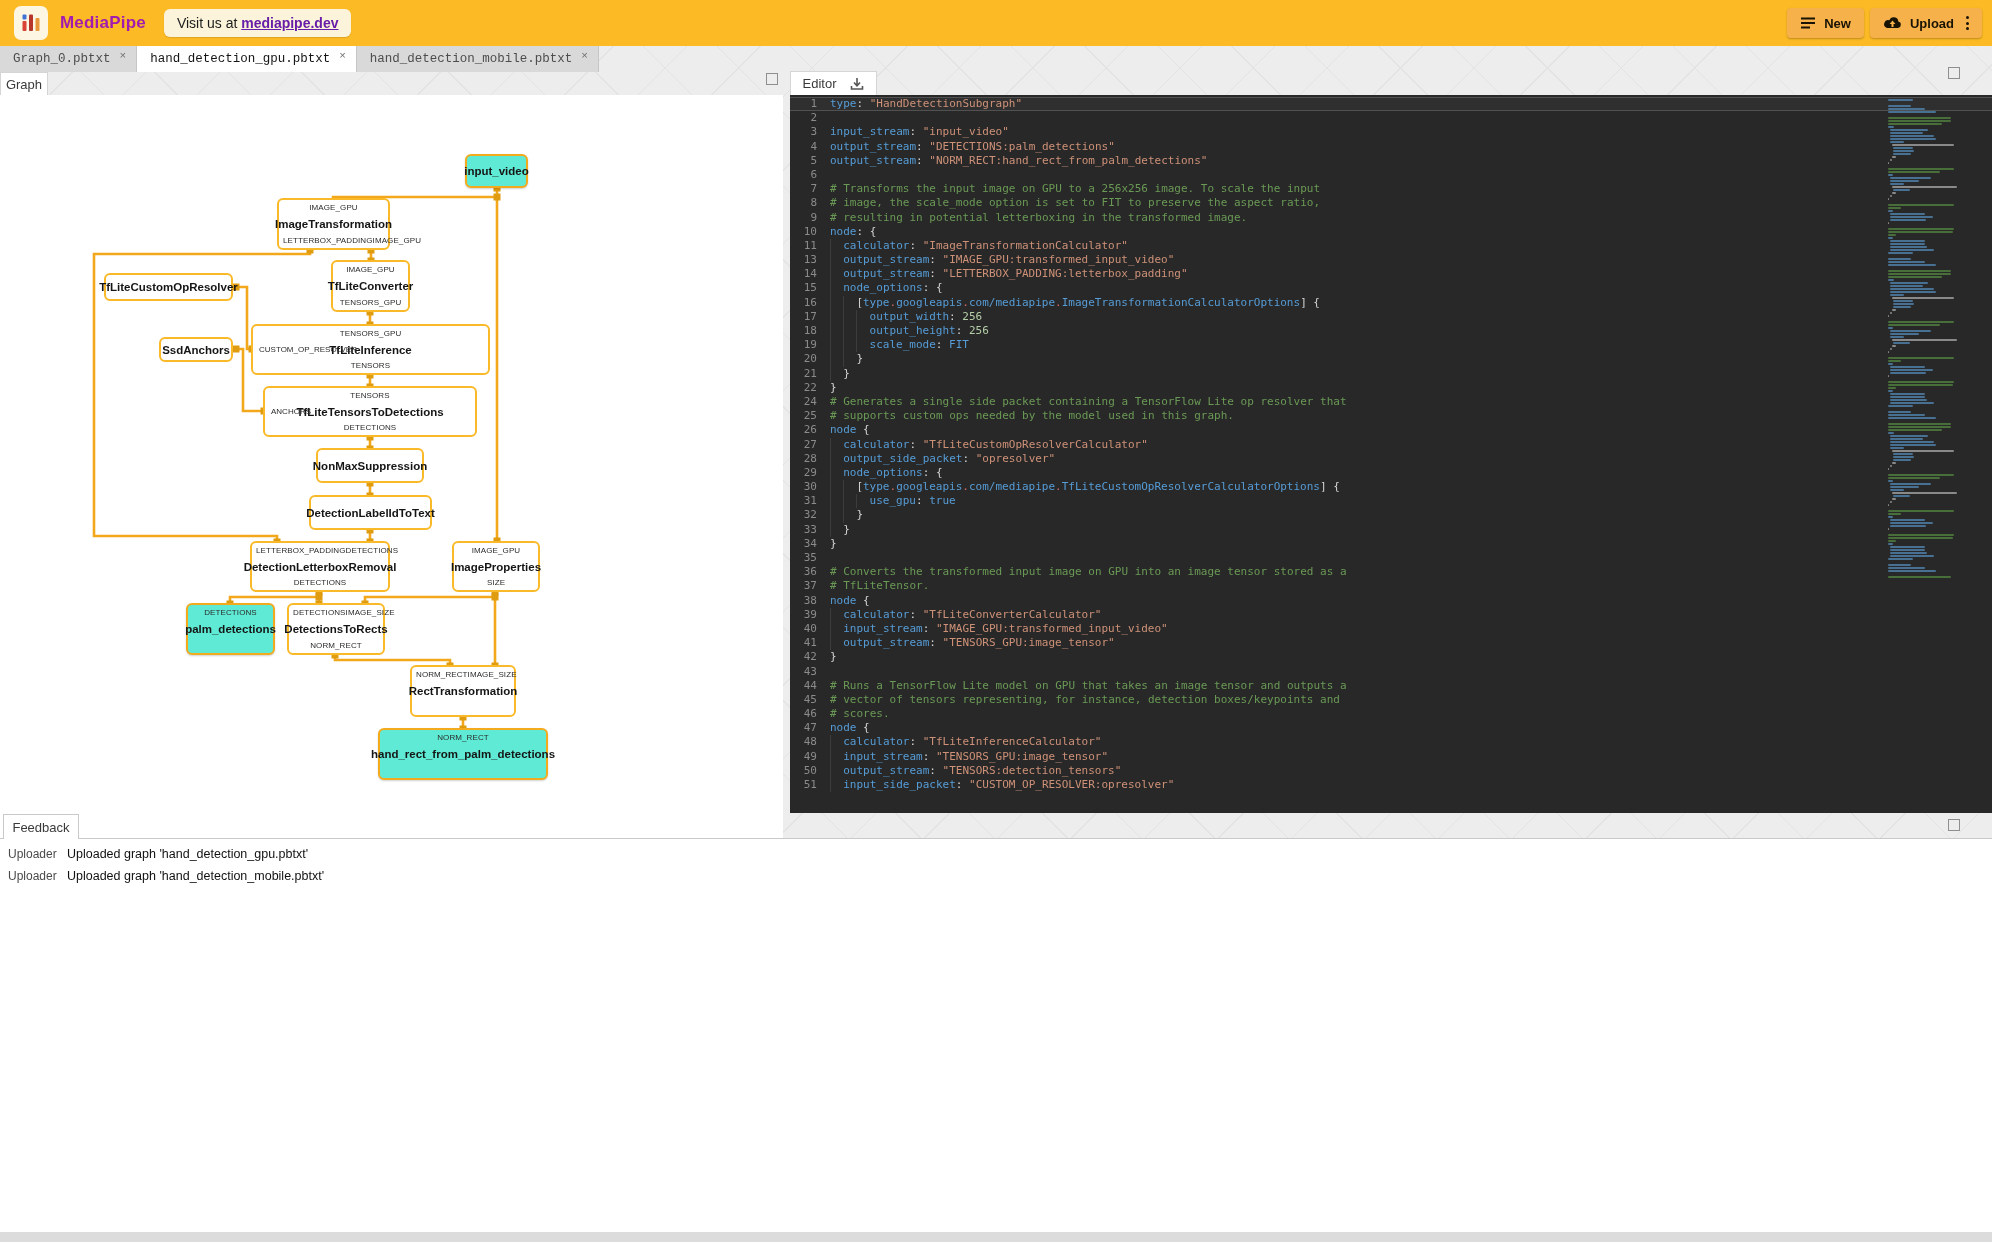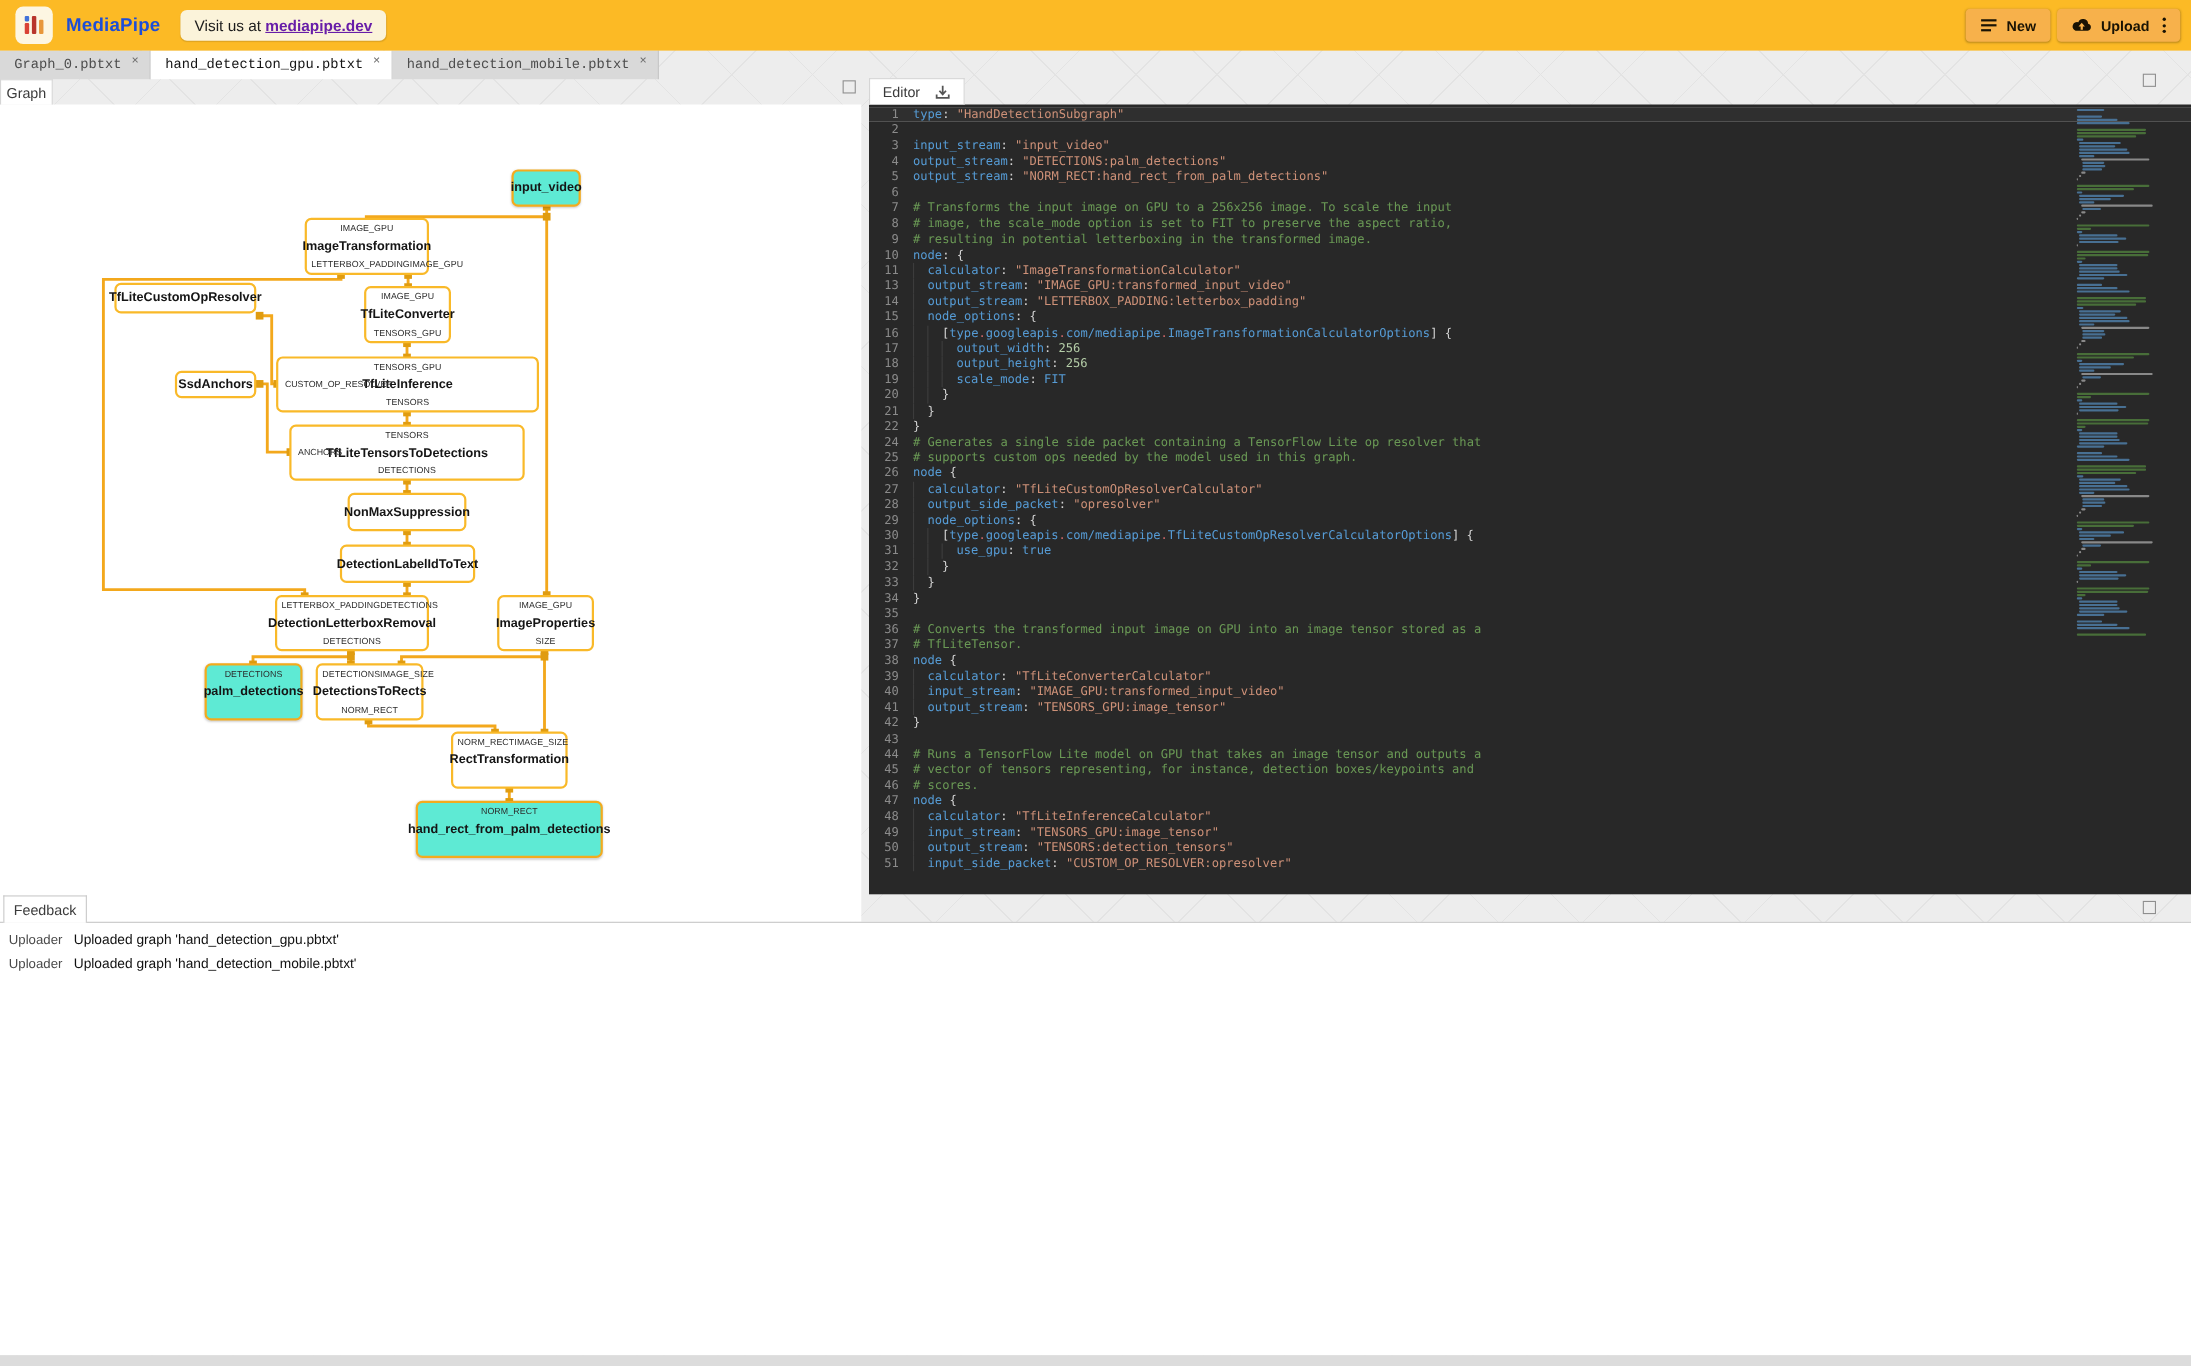--- a/index.html
+++ b/index.html
@@ -6,21 +6,21 @@
   html,body { width:1992px; height:1242px; overflow:hidden; font-family:"Liberation Sans", sans-serif; }
   .page { position:relative; width:1992px; height:1242px; background:#ededed; overflow:hidden;
     background-image:
       repeating-linear-gradient(45deg, #e3e3e3 0 1px, transparent 1px 52px),
       repeating-linear-gradient(-45deg, #e3e3e3 0 1px, transparent 1px 52px);
   }
 
   
   .hdr { position:absolute; left:0; top:0; width:1992px; height:46px; background:#fcba25; display:flex; align-items:center; padding:0 10px; z-index:30; }
   .logo { width:34px; height:34px; border-radius:7px; background:#fdf6e2; display:flex; align-items:center; justify-content:center; margin-left:4px; }
-  .app-title { font-size:17px; font-weight:bold; color:#1d4ed8; margin-left:12px; letter-spacing:.2px; }
+  .app-title { font-size:17px; font-weight:bold; color:#a21caf; margin-left:12px; letter-spacing:.2px; }
   .visit-pill { margin-left:18px; background:#fbf3da; border-radius:6px; padding:6px 13px; font-size:14px; color:#1c1c1c; box-shadow:0 1px 1px rgba(0,0,0,.12); }
   .visit-pill a { color:#681da8; font-weight:bold; text-decoration:underline; cursor:pointer; }
   .hdr-spacer { flex:1; }
   .hbtn { height:30px; background:#f7b14b; border:none; border-radius:4px; display:flex; align-items:center; padding:0 13px; margin-left:6px; font-size:13px; font-weight:bold; color:#191304; box-shadow:0 1px 2px rgba(0,0,0,.25); cursor:pointer; font-family:"Liberation Sans",sans-serif; }
   .hbtn svg { margin-right:8px; }
   .kebab { display:inline-flex; flex-direction:column; margin-left:12px; }
   .kebab i { width:3px; height:3px; border-radius:50%; background:#191304; margin:1.2px 0; }
 
   
   .filetabs { position:absolute; left:0; top:46px; width:1992px; height:26px; display:flex; align-items:stretch; z-index:25; }
@@ -218,21 +218,21 @@
         <div class="prow top">
           <span class="port">IMAGE_GPU</span>
         </div>
         <div class="nrow">
           <span class="nname">TfLiteConverter</span>
         </div>
         <div class="prow bottom">
           <span class="port">TENSORS_GPU</span>
         </div>
       </div>
-      <div class="gnode center" style="left: 104px; top: 162px; width: 129px; height: 28px; justify-content: flex-end;">
+      <div class="gnode center" style="left: 104px; top: 178px; width: 129px; height: 28px; justify-content: flex-end;">
         <div class="nrow">
           <span class="nname">TfLiteCustomOpResolver</span>
         </div>
       </div>
       <div class="gnode" style="left: 251px; top: 229px; width: 239px; height: 51px;">
         <div class="prow top">
           <span class="port">TENSORS_GPU</span>
         </div>
         <div class="nrow">
           <span class="lport">CUSTOM_OP_RESOLVER</span>

